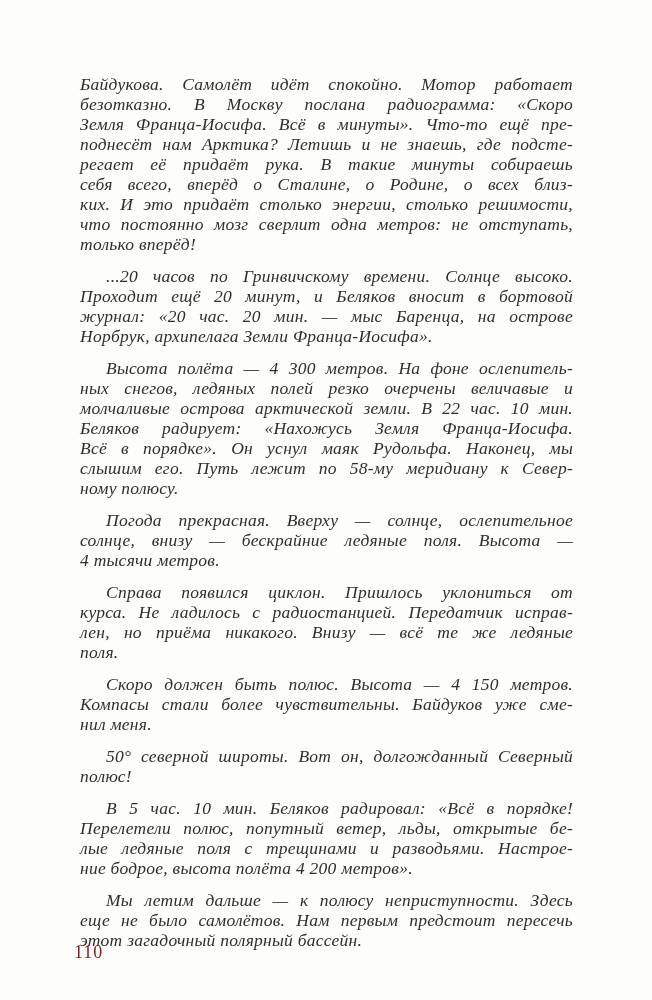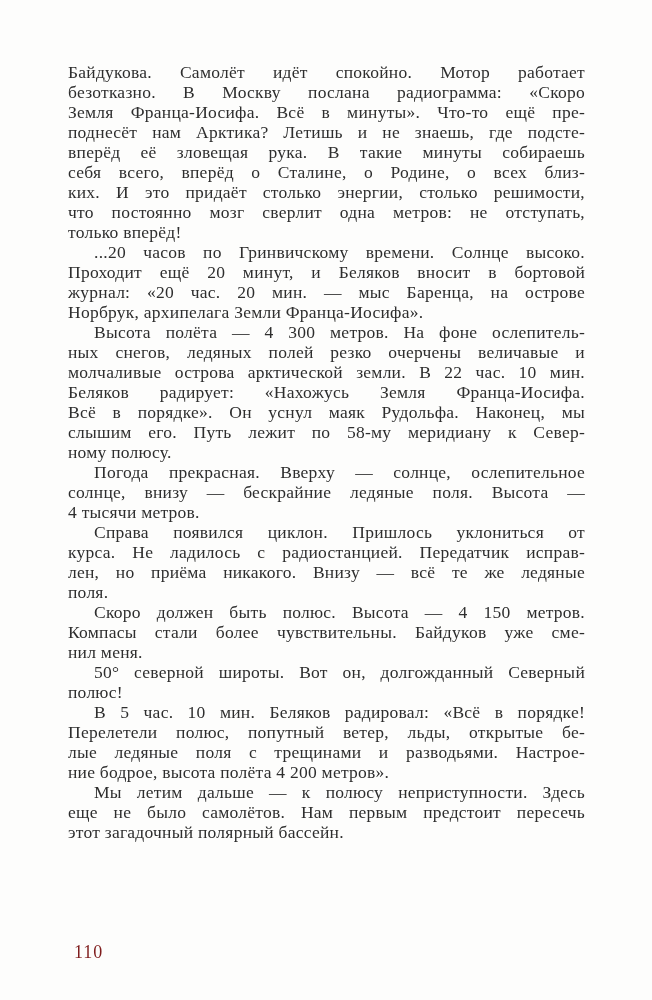--- a/index.html
+++ b/index.html
@@ -16,22 +16,23 @@
     font-family: "Liberation Serif", "DejaVu Serif", serif;
     color: #2e2e2e;
   }
   .text-block {
     position: absolute;
     left: 68px;
     top: 62px;
     width: 517px;
   }
   .paragraph {
-    margin: 0;
+    margin: 12px;
     padding: 0;
+    font-style: italic;
   }
   .line {
     font-size: 17.5px;
     line-height: 20px;
     height: 20px;
     letter-spacing: 0.25px;
     white-space: normal;
     text-align: justify;
     text-align-last: justify;
     overflow: visible;
@@ -56,21 +57,21 @@
 </head>
 <body>
 
 <div class="book-page">
   <div class="text-block" id="text-block">
       <div class="paragraph">
         <div class="line">Байдукова. Самолёт идёт спокойно. Мотор работает</div>
         <div class="line">безотказно. В Москву послана радиограмма: «Скоро</div>
         <div class="line">Земля Франца-Иосифа. Всё в минуты». Что-то ещё пре-</div>
         <div class="line">поднесёт нам Арктика? Летишь и не знаешь, где подсте-</div>
-        <div class="line">вперёд её зловещая рука. В такие минуты собираешь</div>
+        <div class="line">регает её придаёт рука. В такие минуты собираешь</div>
         <div class="line">себя всего, вперёд о Сталине, о Родине, о всех близ-</div>
         <div class="line">ких. И это придаёт столько энергии, столько решимости,</div>
         <div class="line">что постоянно мозг сверлит одна метров: не отступать,</div>
         <div class="line last">только вперёд!</div>
       </div>
       <div class="paragraph">
         <div class="line indent">...20 часов по Гринвичскому времени. Солнце высоко.</div>
         <div class="line">Проходит ещё 20 минут, и Беляков вносит в бортовой</div>
         <div class="line">журнал: «20 час. 20 мин. — мыс Баренца, на острове</div>
         <div class="line last">Норбрук, архипелага Земли Франца-Иосифа».</div>

